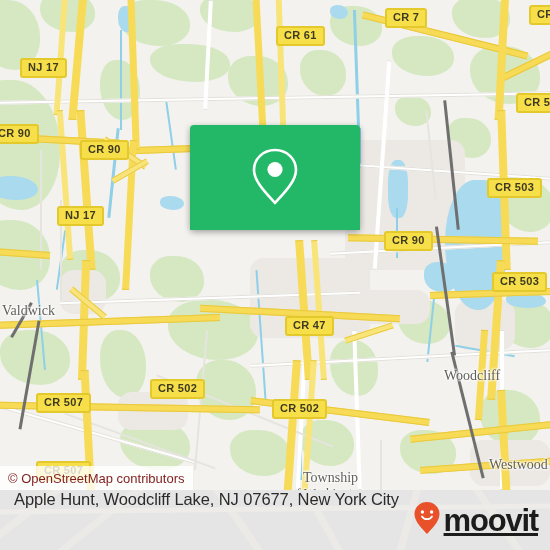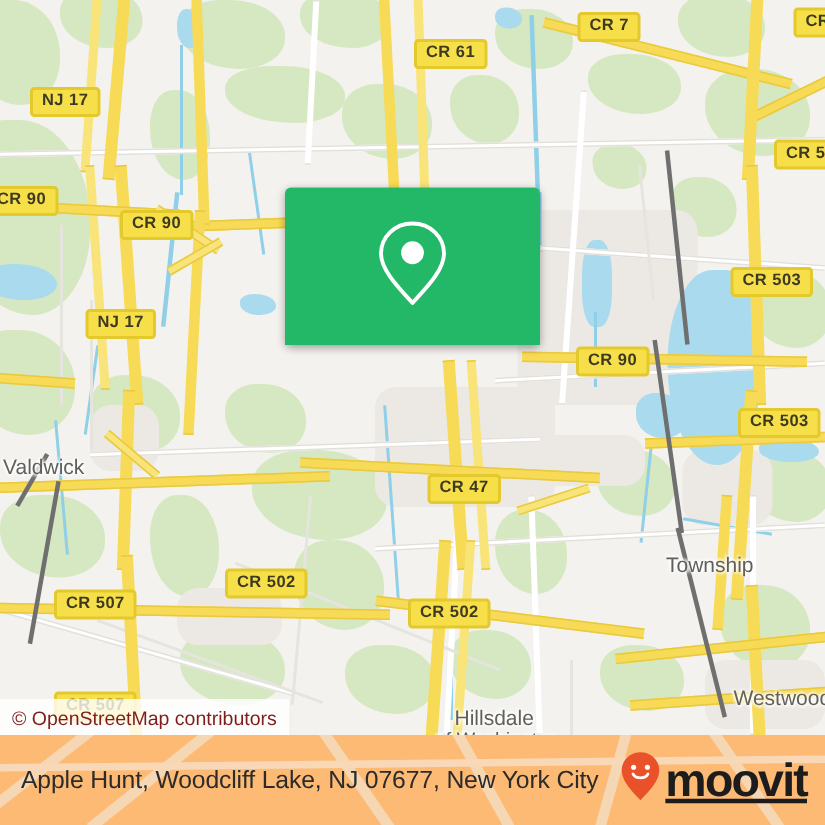--- a/index.html
+++ b/index.html
@@ -32,21 +32,21 @@
   
   .shield{
     position:absolute;background:#f7df4a;border:2px solid #e3c92c;border-radius:3px;
     color:#3d3a20;font-size:11px;font-weight:bold;letter-spacing:.3px;
     padding:2px 6px 3px 6px;line-height:11px;white-space:nowrap;
     font-family:"Liberation Sans",sans-serif;
   }
   .placelbl{
     position:absolute;color:#60605c;font-size:14px;white-space:nowrap;
     text-shadow:0 0 3px #fff,0 0 3px #fff,1px 1px 2px #fff,-1px -1px 2px #fff;
-    font-family:Liberation Sans, sans-serif;
+    font-family:Liberation Serif, serif;
   }
   .placelbl.small{font-size:13px;}
 
   
   .card{
     position:absolute;left:190px;top:125px;width:170px;
     border-radius:4px;box-shadow:0 2px 6px rgba(0,0,0,.35);
     overflow:visible;
   }
   .card-top{
@@ -69,21 +69,21 @@
     position:absolute;left:0;top:466px;height:24px;
     background:rgba(255,255,255,.80);
     display:flex;align-items:center;padding:0 8px;
     font-size:13px;color:#7f1d1d;white-space:nowrap;
     border-right:1px solid rgba(0,0,0,.06);
   }
 
   
   .footer{
     position:absolute;left:0;top:490px;width:550px;height:60px;
-    background:#fdba74;display:flex;align-items:center;
+    background:#e5e5e5;display:flex;align-items:flex-start;
     box-sizing:border-box;padding:0 14px;overflow:hidden;
   }
   .footer-wm{position:absolute;left:0;top:0;width:550px;height:60px;opacity:.55;}
   .footer-title{
     position:relative;font-size:16.5px;color:#2b2b2b;white-space:nowrap;
     letter-spacing:-.1px;
   }
   .brand{position:absolute;right:12px;top:50%;transform:translateY(-50%);display:flex;align-items:center;}
   .brand-word{font-size:31px;font-weight:bold;color:#1c1c1c;letter-spacing:-1.2px;line-height:31px;text-decoration:underline;}
 </style>
@@ -231,23 +231,23 @@
       <div class="hwy2" style="left:66px;top:300px;width:44px;height:6px;transform:rotate(40deg);"></div>
       <div class="hwy2" style="left:344px;top:330px;width:50px;height:6px;transform:rotate(-18deg);"></div>
 
       <div class="rail" style="left:28px;top:320px;width:3px;height:110px;transform:rotate(10deg);"></div>
       <div class="rail" style="left:20px;top:300px;width:3px;height:40px;transform:rotate(30deg);"></div>
       <div class="rail" style="left:450px;top:100px;width:3px;height:130px;transform:rotate(-6deg);"></div>
       <div class="rail" style="left:444px;top:226px;width:3px;height:130px;transform:rotate(-8deg);"></div>
       <div class="rail" style="left:466px;top:350px;width:3px;height:130px;transform:rotate(-14deg);"></div>
 
       <div class="placelbl" style="left:2px;top:303px;">Valdwick</div>
-      <div class="placelbl" style="left:444px;top:368px;">Township</div>
+      <div class="placelbl" style="left:444px;top:368px;">Woodcliff</div>
       <div class="placelbl" style="left:489px;top:457px;">Westwood</div>
-      <div class="placelbl" style="left:303px;top:470px;">Hillsdale</div>
+      <div class="placelbl" style="left:303px;top:470px;">Township</div>
       <div class="placelbl small" style="left:290px;top:485px;">of Washington</div>
 
       <div class="shield" style="left:20px;top:58px;">NJ 17</div>
       <div class="shield" style="left:276px;top:26px;">CR 61</div>
       <div class="shield" style="left:385px;top:8px;">CR 7</div>
       <div class="shield" style="left:529px;top:5px;">CR</div>
       <div class="shield" style="left:516px;top:93px;">CR 50</div>
       <div class="shield" style="left:-10px;top:124px;">CR 90</div>
       <div class="shield" style="left:80px;top:140px;">CR 90</div>
       <div class="shield" style="left:57px;top:206px;">NJ 17</div>

